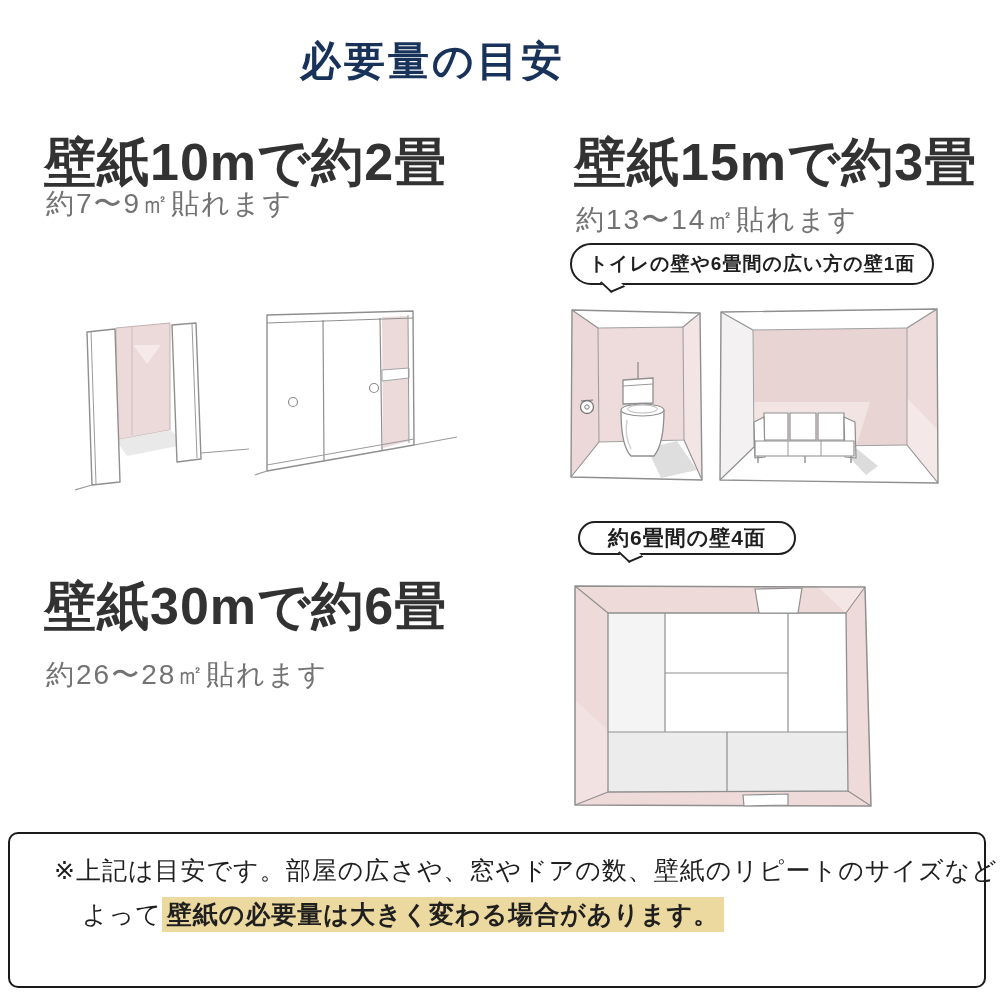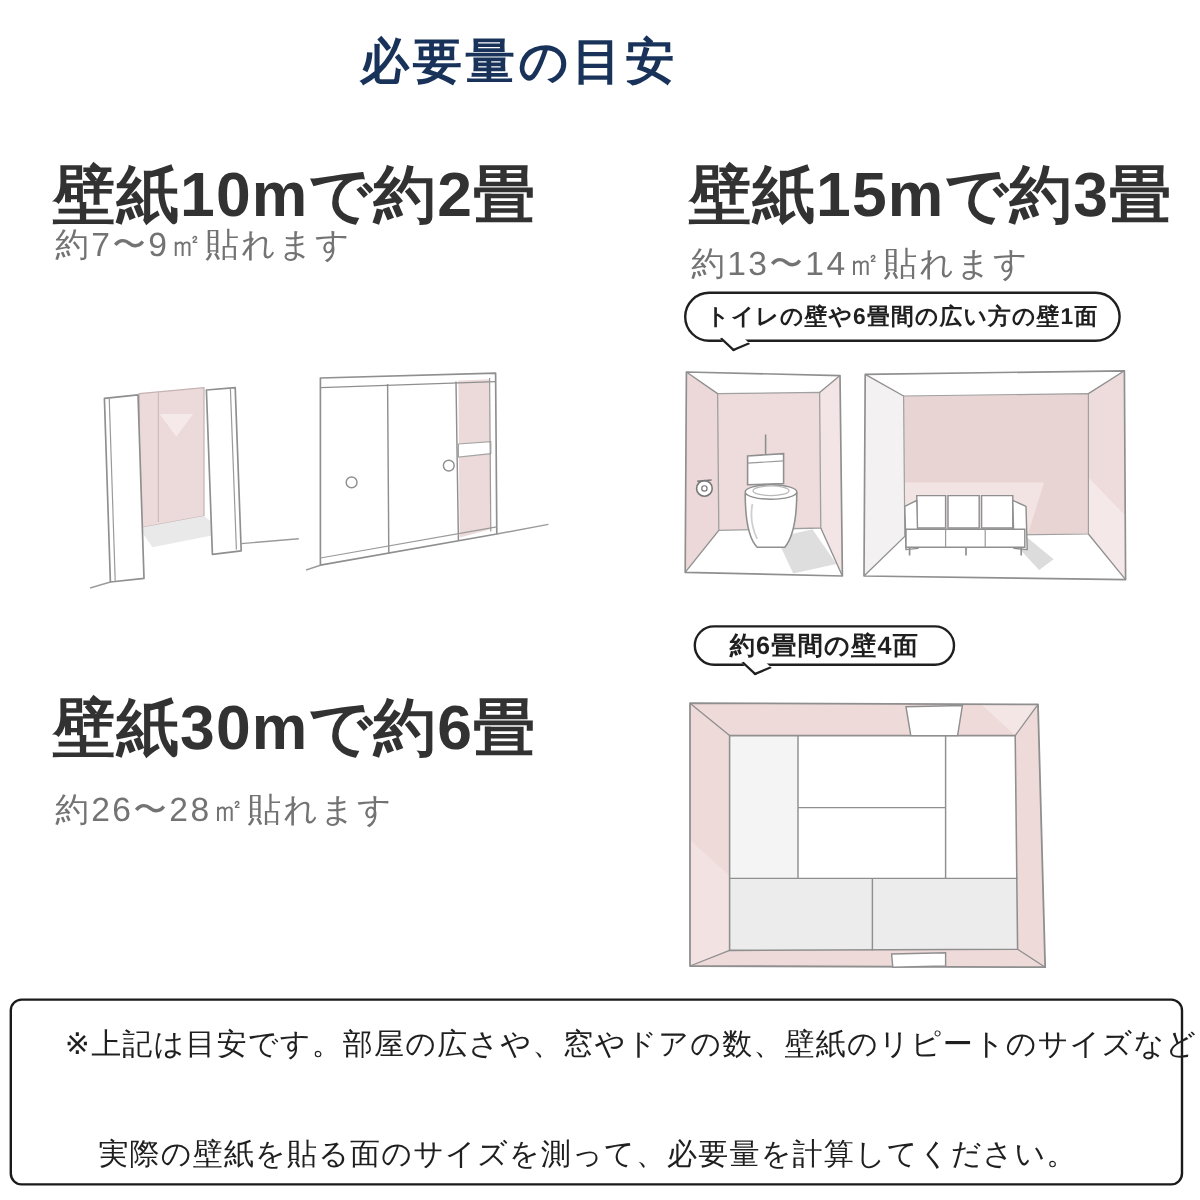--- a/index.html
+++ b/index.html
@@ -2,21 +2,21 @@
 <html><head>
 <meta charset="utf-8">
 <style>
   html,body{margin:0;padding:0;background:#ffffff;}
   .canvas{
     position:relative;width:1000px;height:1000px;background:#ffffff;overflow:hidden;
     font-family:"Liberation Sans","DejaVu Sans",sans-serif;color:#323232;
   }
   .abs{position:absolute;white-space:nowrap;}
   .page-title{
-    left:0;top:24px;width:865px;text-align:center;
+    left:0;top:34px;width:865px;text-align:center;
     font-size:41px;font-weight:800;letter-spacing:3px;color:#18325a;
   }
   .sec-heading{font-size:52px;font-weight:800;color:#323232;letter-spacing:1px;}
   .sec-sub{font-size:28px;font-weight:500;color:#737373;letter-spacing:2px;}
   .bubble{
     position:absolute;box-sizing:border-box;background:#ffffff;
     border:2px solid #1f1f1f;border-radius:24px;
     display:flex;align-items:center;justify-content:center;
     font-size:19px;font-weight:700;color:#1f1f1f;letter-spacing:1px;white-space:nowrap;
   }
@@ -162,16 +162,18 @@
       <line x1="97" y1="33" x2="97" y2="152"></line>
       <line x1="220" y1="33" x2="220" y2="152"></line>
       <line x1="97" y1="93" x2="220" y2="93"></line>
       <line x1="40" y1="152" x2="280" y2="152"></line>
       <line x1="159" y1="152" x2="159" y2="212"></line>
     </g>
   </svg>
 
   <div class="note-box">
     <div class="note-line nl1">※上記は目安です。部屋の広さや、窓やドアの数、壁紙のリピートのサイズなどに</div>
-    <div class="note-line nl3">実際の壁紙を貼る面のサイズを測って、必要量を計算してください。</div>
+    <div class="note-line nl2">
+      <span>よって</span><span class="hl">壁紙の必要量は大きく変わる場合があります。</span>
+    </div>
   </div>
 
 </div>
 
 </body></html>

